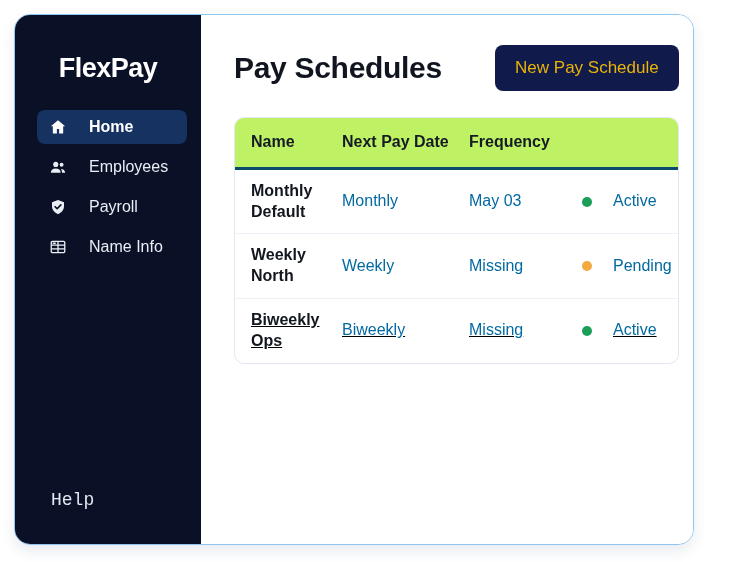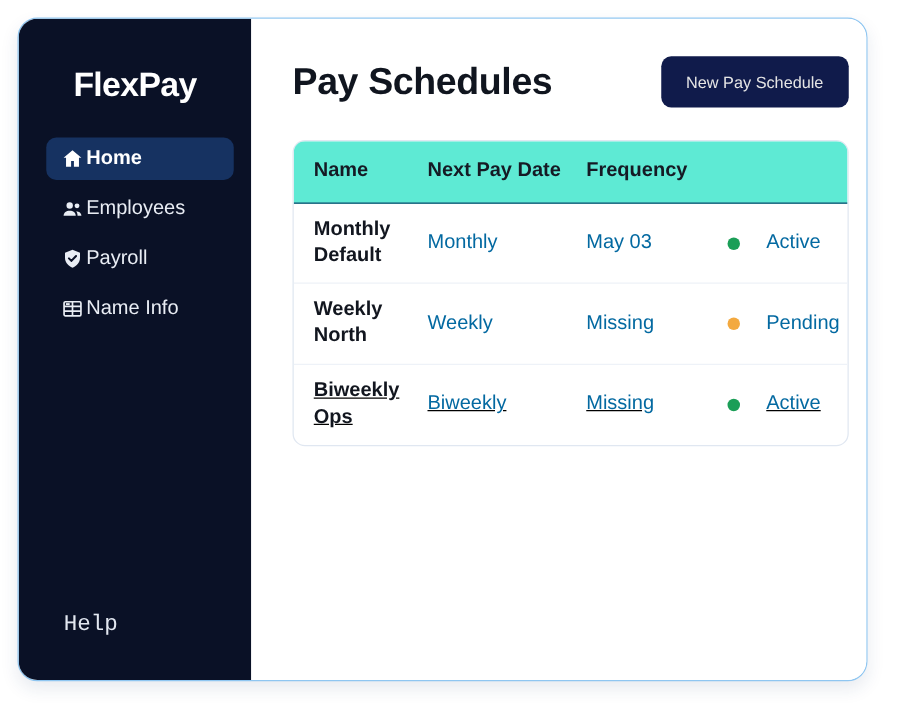--- a/index.html
+++ b/index.html
@@ -40,21 +40,21 @@
   .nav {
     margin-top: 26px;
     padding: 0 14px 0 22px;
     display: flex;
     flex-direction: column;
     gap: 6px;
   }
   .nav-item {
     display: flex;
     align-items: center;
-    gap: 2px;
+    gap: 22px;
     padding: 8px 12px;
     border-radius: 8px;
     font-size: 16px;
     color: #e9edf4;
     cursor: pointer;
     white-space: nowrap;
   }
   .nav-item.active {
     background: #163261;
     color: #ffffff;
@@ -90,44 +90,44 @@
     justify-content: space-between;
   }
   .page-title {
     font-size: 30px;
     font-weight: 700;
     color: #10151f;
     letter-spacing: -0.3px;
   }
   .new-btn {
     background: #101b4b;
-    color: #e5e5e5;
+    color: #eab308;
     font-family: "Liberation Sans", sans-serif;
-    font-size: 13px;
+    font-size: 17px;
     border: none;
     border-radius: 8px;
     padding: 13px 20px;
     cursor: pointer;
   }
   
   .table-card {
     margin-top: 26px;
     border: 1px solid #e0e7f1;
     border-radius: 10px;
     background: #ffffff;
     overflow: hidden;
   }
   .t-row {
     display: grid;
     grid-template-columns: 107px 127px 113px 1fr;
     align-items: center;
   }
   .t-head {
-    background: #5eead4;
-    border-bottom: 1px solid #0c4a6e;
+    background: #bef264;
+    border-bottom: 3px solid #0c4a6e;
   }
   .t-head .t-cell {
     font-weight: 700;
     font-size: 16px;
     color: #151a24;
     padding-top: 14px;
     padding-bottom: 14px;
   }
   .t-cell {
     font-size: 16px;

